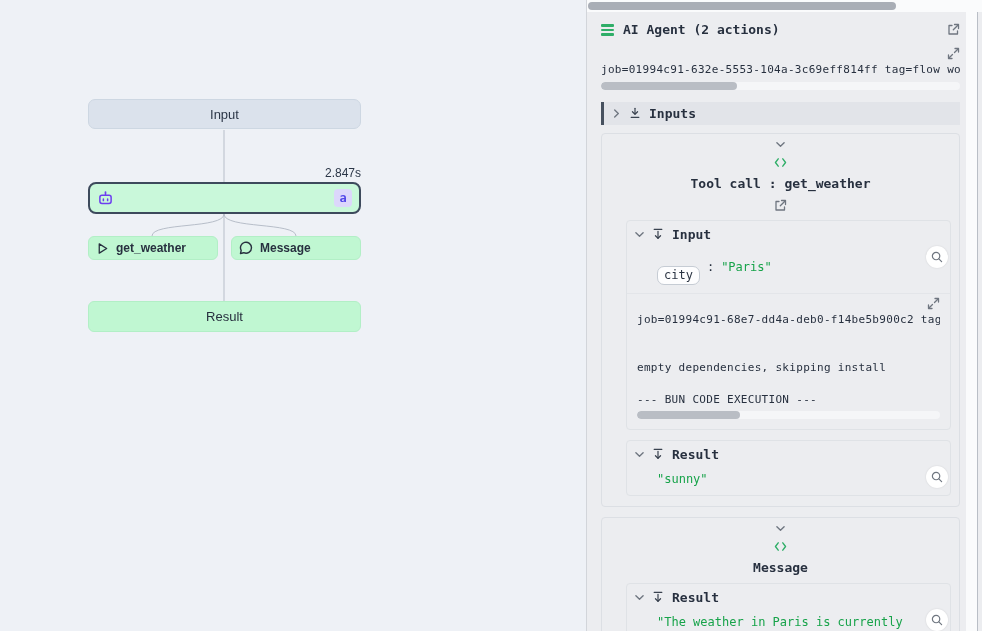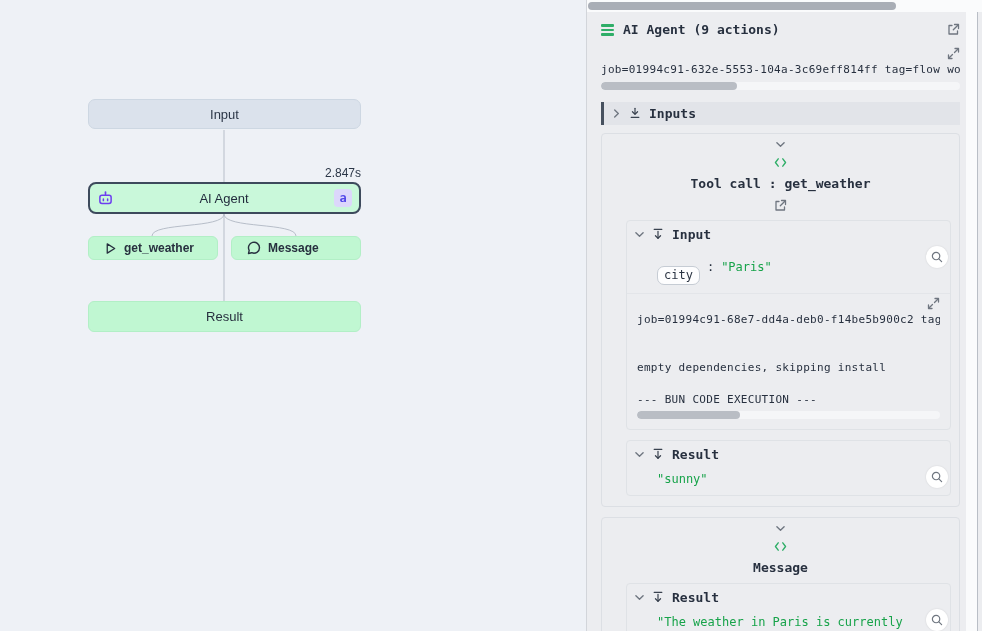--- a/index.html
+++ b/index.html
@@ -12,21 +12,21 @@
   .node { position:absolute; display:flex; align-items:center; justify-content:center;
           font-size:13px; color:#2b3647; border-radius:7px; }
   .node-input   { left:88px; top:99px;  width:273px; height:30px; background:#dbe2ec; border:1px solid #cdd7e2; }
   .node-agent   { left:88px; top:182px; width:273px; height:32px; background:#c9f8da; border:2px solid #3d4a5c;
                   border-radius:8px; justify-content:space-between; padding:0 7px; }
   .agent-label  { flex:1; text-align:center; color:#222c3d; }
   .agent-badge  { width:18px; height:18px; border-radius:4px; background:#dcd7fb; color:#5348e8;
                   font-weight:bold; font-size:12px; display:flex; align-items:center; justify-content:center;
                   font-family:"DejaVu Sans Mono", monospace; }
   .node-small   { width:130px; height:24px; background:#c0f7d2; border:1px solid #b2efc6; border-radius:6px;
-                  justify-content:flex-start; gap:7px; padding:0 15px; font-weight:bold; font-size:12px; color:#27303f; }
+                  justify-content:flex-start; gap:7px; padding:0 7px; font-weight:bold; font-size:12px; color:#27303f; }
   .node-gw      { left:88px;  top:236px; }
   .node-msg     { left:231px; top:236px; }
   .node-result  { left:88px; top:301px; width:273px; height:31px; background:#c0f7d2; border:1px solid #b2efc6; border-radius:6px; color:#27303f; }
   .duration     { position:absolute; right:225px; top:166px; font-size:12px; color:#2b3647; }
 
   
   .panel { position:relative; width:396px; height:631px; background:#ecedf0;
            border-left:1px solid #d2d5da; font-family:"DejaVu Sans Mono", monospace; color:#27303f; }
   .vtrack { position:absolute; right:4px; top:12px; bottom:0; width:12px; background:#fafbfc;
             border-right:1px solid #b9bec6; }
@@ -92,21 +92,20 @@
 
   <div class="node node-agent">
     <span>
       <svg width="17" height="17" viewBox="0 0 16 16" fill="none" stroke="#6d3df0" stroke-width="1.4" stroke-linecap="round" stroke-linejoin="round">
         <circle cx="8" cy="2" r="0.9" fill="#6d3df0" stroke="none"></circle>
         <path d="M8 3v2"></path>
         <rect x="2.7" y="5" width="10.6" height="7.6" rx="2"></rect>
         <path d="M6 8.4v1.6M10 8.4v1.6"></path>
       </svg>
     </span>
-    <span class="agent-label">AI Agent</span>
     <span class="agent-badge">a</span>
   </div>
 
   <div class="node node-small node-gw">
     <span>
       <svg width="13" height="13" viewBox="0 0 14 14" fill="none" stroke="#27303f" stroke-width="1.4" stroke-linejoin="round">
         <path d="M3.5 2v10l8-5z"></path>
       </svg>
     </span>
     <span>get_weather</span>
@@ -133,21 +132,21 @@
   <div class="vtrack"></div>
 
   <div class="panel-body">
 
     <div class="hdr-row">
       <span class="agent-list-icon">
           <span></span>
           <span></span>
           <span></span>
         </span>
-      <span class="panel-title">AI Agent (9 actions)</span>
+      <span class="panel-title">AI Agent (2 actions)</span>
       <span>
         <svg width="13" height="13" viewBox="0 0 13 13" fill="none" class="icon-gray" stroke-width="1.3" stroke-linecap="round" stroke-linejoin="round">
           <path d="M5 2.5H2v8.5h8.5V8"></path>
             <path d="M7.5 1.5H11.5V5.5"></path>
             <path d="M11.3 1.7L6.3 6.7"></path>
         </svg>
       </span>
     </div>
 
     <div class="expand-row">

